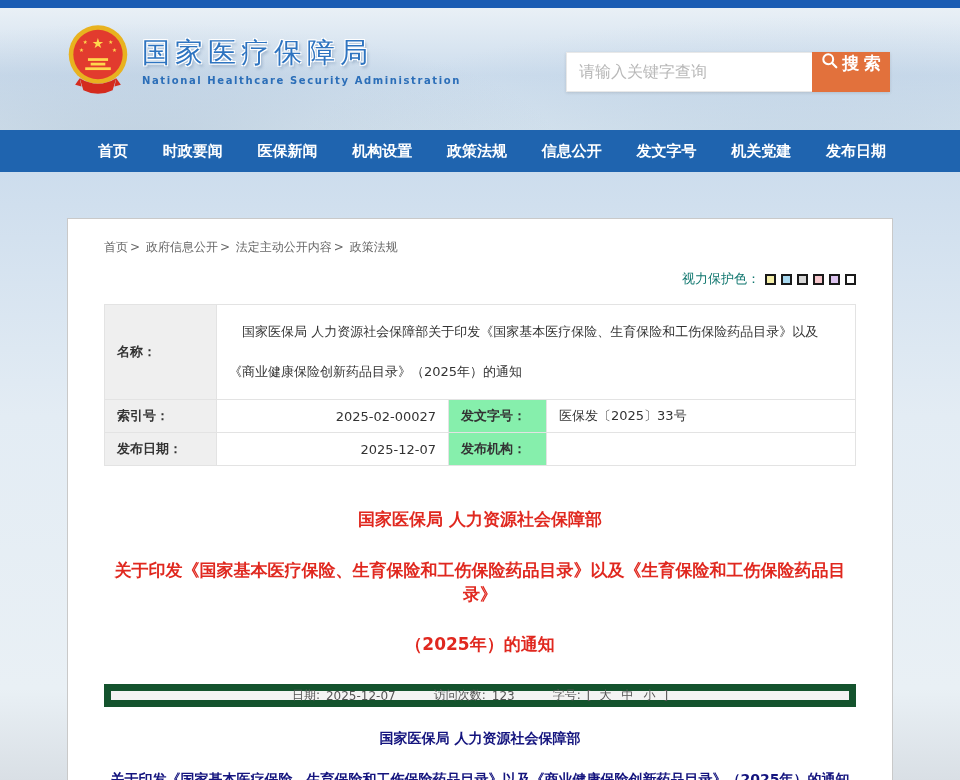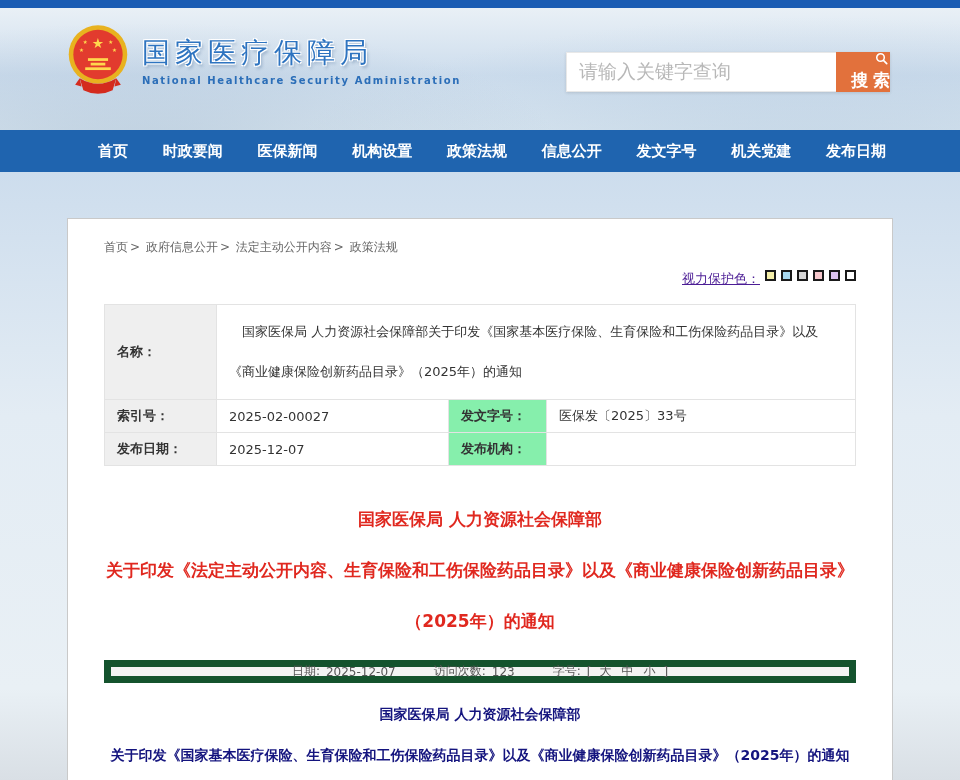--- a/index.html
+++ b/index.html
@@ -18,49 +18,49 @@
       linear-gradient(180deg,#e9f0f6 0%,#cddded 55%,#dde9f2 100%);
   }
   .logo { position:absolute; left:66px; top:12px; width:64px; height:80px; }
   .brand { position:absolute; left:142px; top:26px; }
   .site-title { font-size:28px; font-weight:normal; letter-spacing:5px; color:#2e74c0;
     text-shadow:1px 1px 0 #fff,-1px -1px 0 #fff,1px -1px 0 #fff,-1px 1px 0 #fff,2px 3px 3px rgba(40,80,130,.35); }
   .site-sub { font-size:10px; font-weight:bold; color:#2b6eb8; letter-spacing:1.6px; margin-top:3px; }
   .search-box { position:absolute; right:70px; top:44px; display:flex; height:40px; width:324px;
     box-shadow:0 1px 3px rgba(0,0,0,.12); }
   .search-input { flex:1; border:1px solid #e8e8e8; border-right:none; background:#fff;
-    padding:6px 12px; font-size:19px; color:#0369a1; outline:none; }
+    padding:6px 12px; font-size:16px; color:#0369a1; outline:none; }
   .search-input::placeholder { color:#b8b8b8; }
   .search-btn { width:78px; background:#e2713c; border:none; color:#fff; font-size:17px;
-    font-weight:bold; display:flex; align-items:flex-end; justify-content:center; gap:4px; cursor:pointer;flex-direction:column; }
+    font-weight:bold; display:flex; align-items:flex-start; justify-content:center; gap:4px; cursor:pointer; }
 
   
   .nav { height:42px; background:#1f64af; display:flex; align-items:center;
     justify-content:space-between; padding:0 74px 0 98px; }
   .nav-item { color:#fff; font-size:15px; font-weight:bold; cursor:pointer; white-space:nowrap; }
 
   
   .main { height:608px; padding-top:46px;
     background:linear-gradient(180deg,#cddded 0%,#e3ecf4 40%,#e9f0f5 85%,#d9dfe5 100%); }
   .card { margin-left:67px; width:826px; height:670px; background:#fff;
     border:1px solid #c9c9c9; border-bottom:none; padding:16px 36px 0; overflow:hidden; }
 
   .breadcrumb { font-size:12px; color:#666; margin-top:4px; }
   .breadcrumb span.sep { margin:0 2px; }
   .crumb { cursor:pointer; }
 
-  .eye-row { display:flex; justify-content:flex-end; align-items:flex-start; margin-top:14px;
-    font-size:13px; color:#4c1d95;text-decoration:underline; }
+  .eye-row { display:flex; justify-content:flex-end; align-items:center; margin-top:14px;
+    font-size:13px; color:#0f766e; }
   .swatch { width:11px; height:11px; border:2px solid #1a1a1a; margin-left:5px; cursor:pointer; }
 
   .meta-table { width:100%; border-collapse:collapse; margin-top:16px; font-size:13px; color:#333; }
   .meta-table td { border:1px solid #e3e3e3; padding:7px 12px; }
   .meta-table td.lbl { background:#efefef; font-weight:bold; width:112px; }
   .meta-table td.lbl2 { background:#86efac; font-weight:bold; width:98px; }
-  .meta-table td.val1 { width:232px; }
+  .meta-table td.val1 { width:232px;text-align:right; }
   .name-val { line-height:40px; text-indent:1em; }
 
   .doc-title { text-align:center; color:#e0281f; font-weight:bold; font-size:17px; margin-top:42px; }
   .doc-title div { margin-bottom:27px; line-height:1.4; }
 
   .info-bar { background:#f3f3f3; border:7px solid #14532d; height:23px; display:flex;
     align-items:center; justify-content:center; font-size:12px; color:#555; gap:6px; margin-top:8px; }
   .info-bar .gap { width:26px; }
   .fs-opt { cursor:pointer; margin:0 2px; }
 
@@ -153,21 +153,21 @@
           <td class="lbl">发布日期：</td>
           <td class="val1">2025-12-07</td>
           <td class="lbl2">发布机构：</td>
           <td></td>
         </tr>
       </tbody>
         </table>
 
       <div class="doc-title">
         <div>国家医保局 人力资源社会保障部</div>
-        <div>关于印发《法定主动公开内容、生育保险和工伤保险药品目录》以及《商业健康保险创新药品目录》</div>
+        <div>关于印发《国家基本医疗保险、生育保险和工伤保险药品目录》以及《生育保险和工伤保险药品目录》</div>
         <div>（2025年）的通知</div>
       </div>
 
       <div class="info-bar">
         <span>日期:</span>
         <span>2025-12-07</span>
         <span class="gap"></span>
         <span>访问次数:</span>
         <span>123</span>
         <span class="gap"></span>

